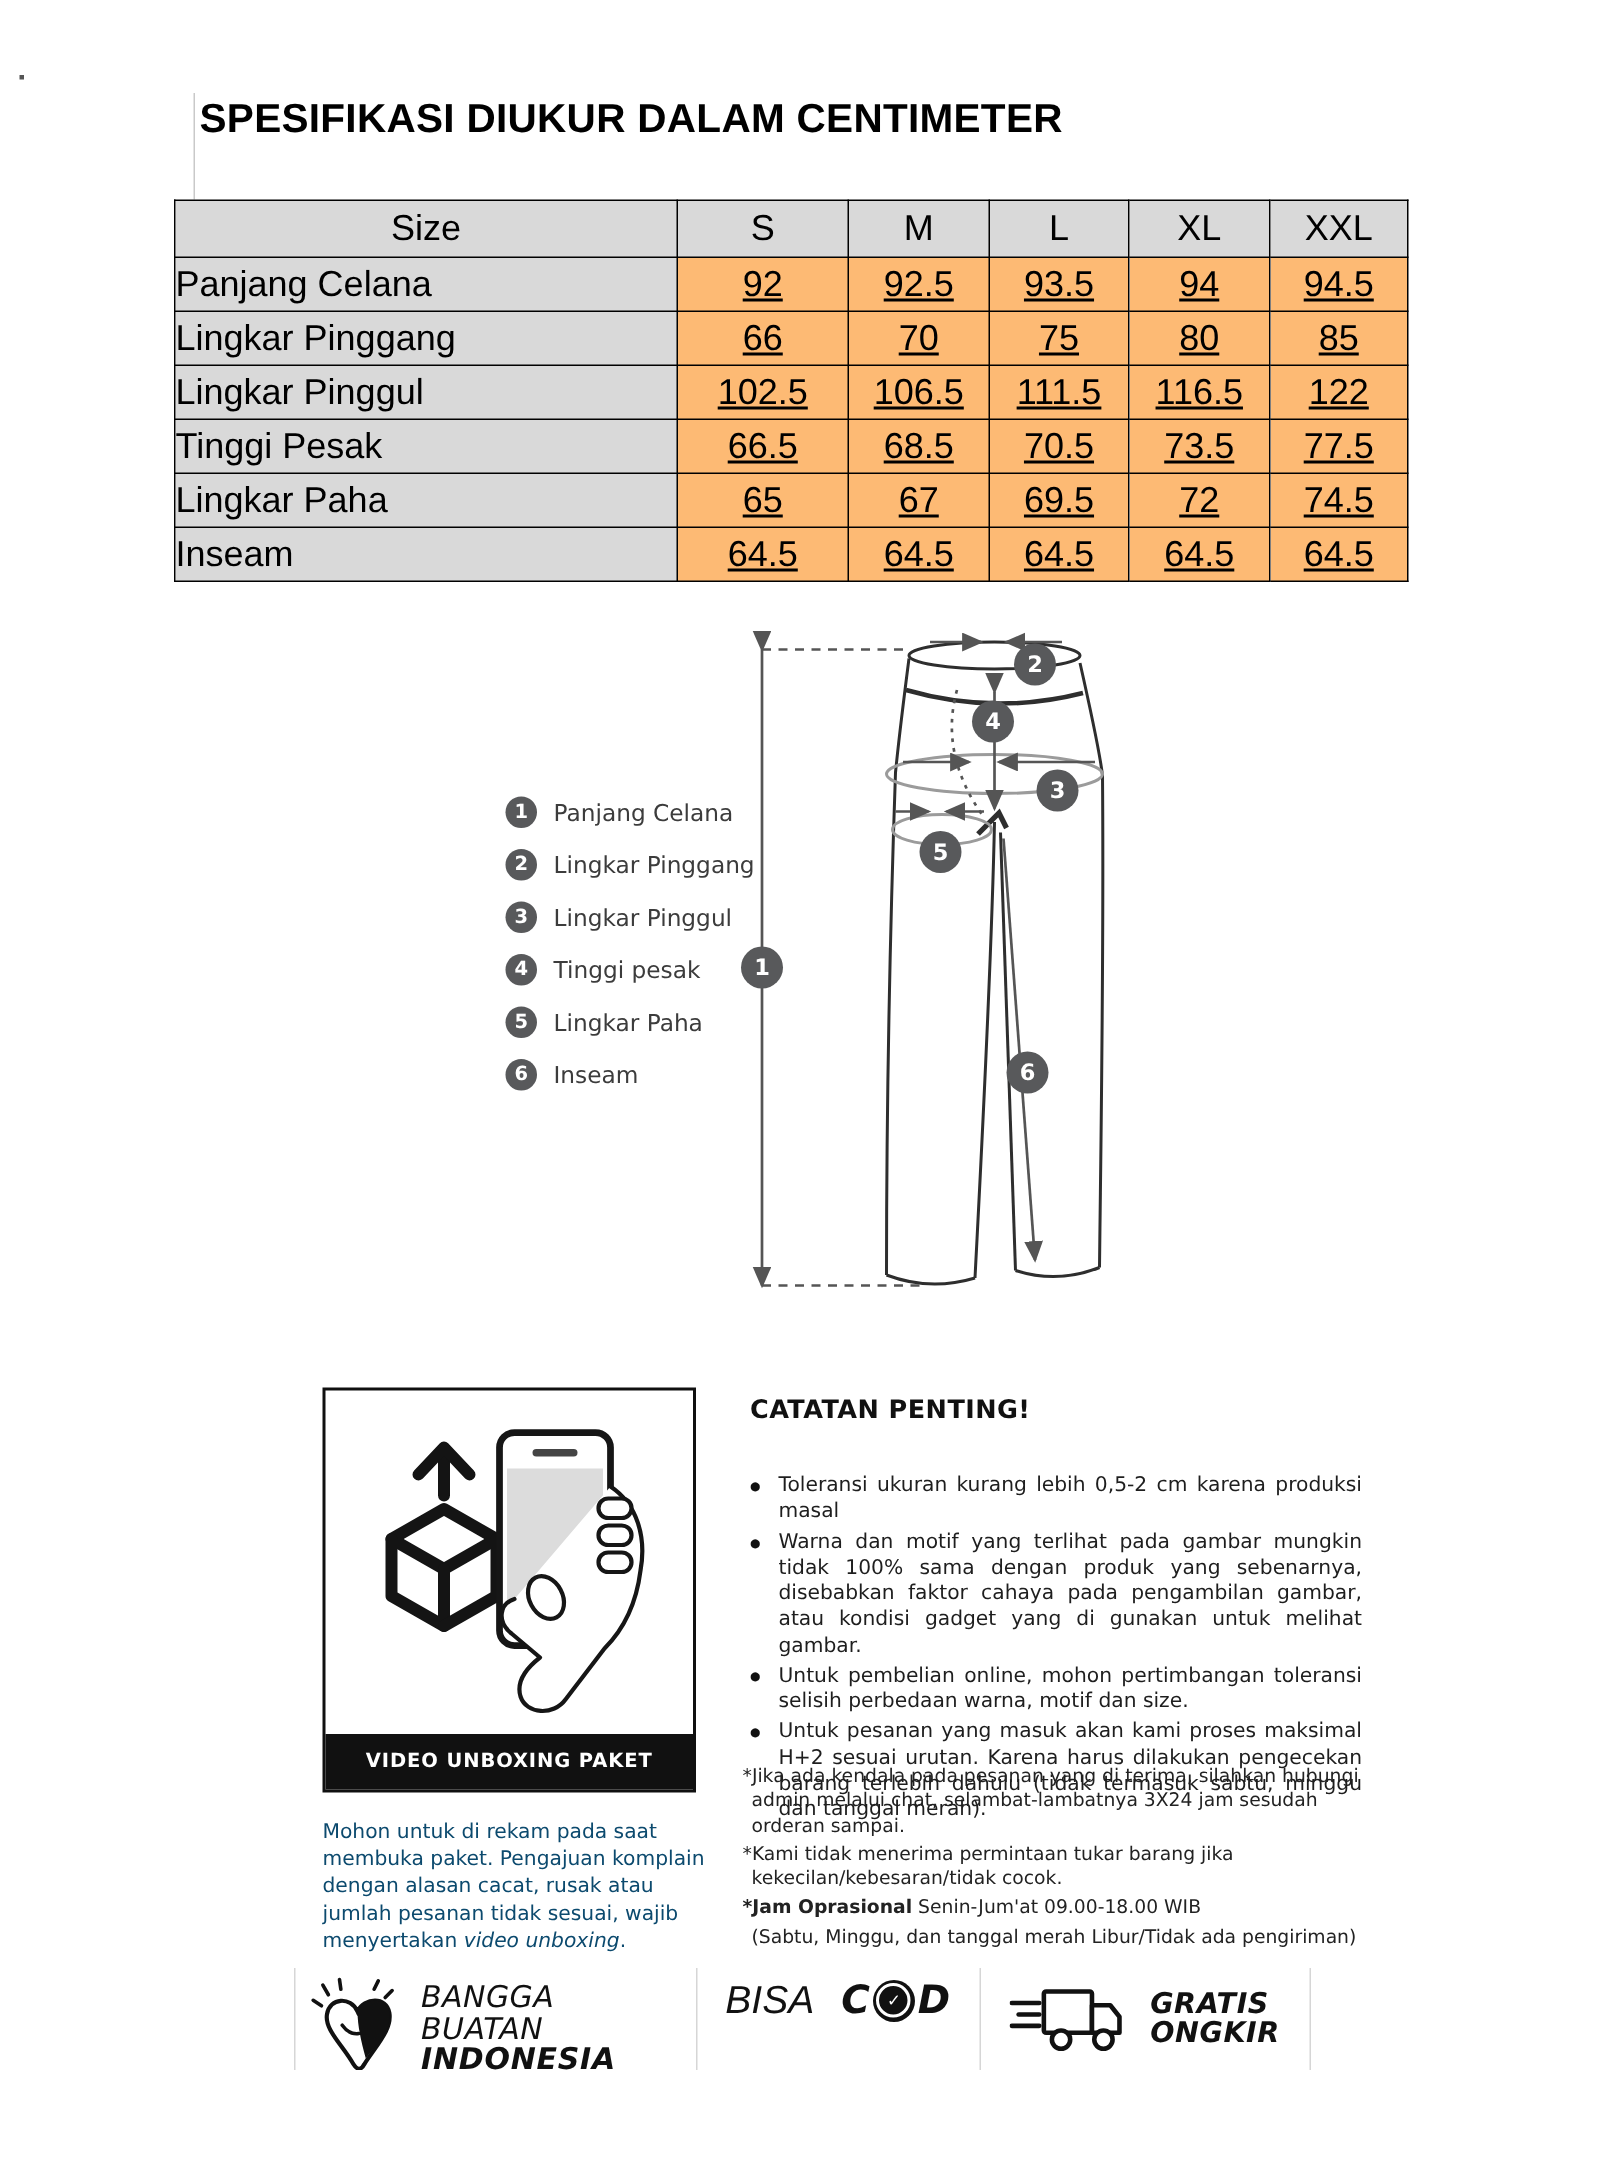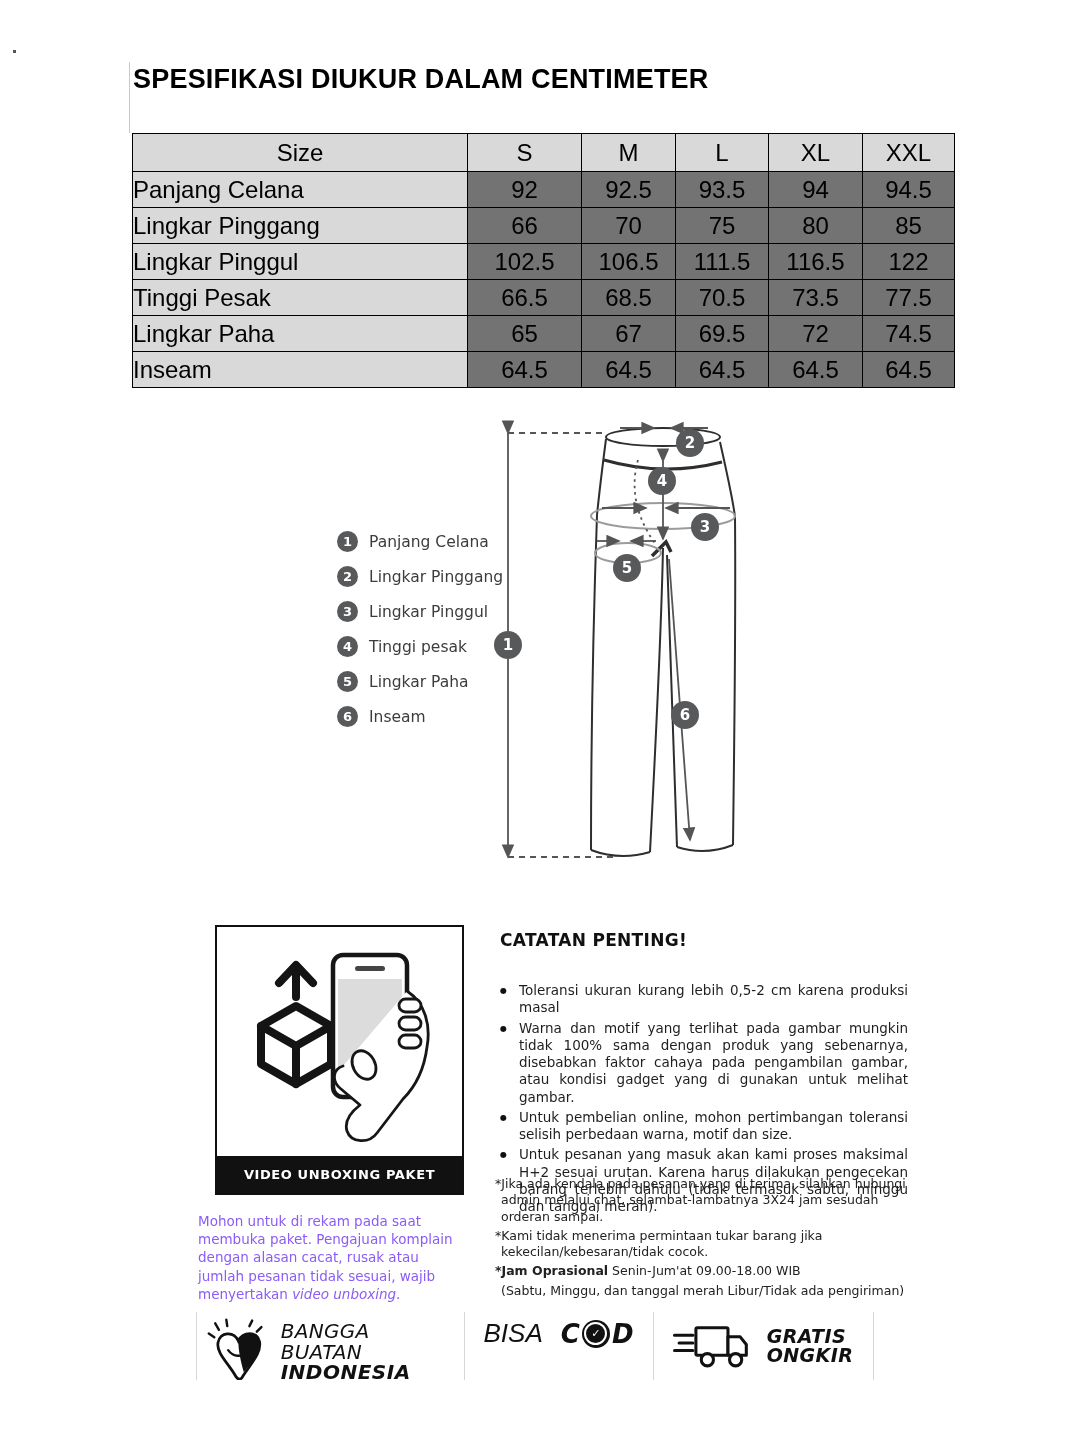--- a/index.html
+++ b/index.html
@@ -8,48 +8,48 @@
 
   
   .dot-artifact{position:absolute;left:13px;top:50px;width:3px;height:3px;background:#555;}
   .line-artifact{position:absolute;left:129px;top:62px;width:1px;height:71px;background:#c9c9c9;}
 
   
   .page-title{position:absolute;left:133px;top:64px;font-size:27px;font-weight:bold;
               letter-spacing:0.2px;color:#000;}
 
   
-  .size-table{position:absolute;left:132px;top:133px;border-collapse:collapse;table-layout:fixed;}
+  .size-table{position:absolute;left:116px;top:133px;border-collapse:collapse;table-layout:fixed;}
   .size-table td,.size-table th{border:1.5px solid #000;font-size:24px;font-weight:normal;
         height:35px;padding:0;overflow:hidden;white-space:nowrap;}
   .size-table th{height:37px;}
   .cell-label{background:#d9d9d9;text-align:left;padding-left:8px;}
   .cell-head{background:#d9d9d9;text-align:center;}
-  .cell-val{background:#737373;text-align:center;}
+  .cell-val{background:#fdba74;text-align:center;text-decoration:underline;}
 
   
   .legend{position:absolute;left:337px;top:531px;display:flex;flex-direction:column;gap:14px;}
   .legend-item{display:flex;align-items:center;gap:11px;}
   .legend-badge{width:21px;height:21px;border-radius:50%;background:#58595b;color:#fff;
         display:flex;align-items:center;justify-content:center;font-size:13px;font-weight:bold;
         font-family:"DejaVu Sans",sans-serif;flex:0 0 auto;}
   .legend-label{font-family:"DejaVu Sans",sans-serif;font-size:15.5px;color:#3c3c3c;}
 
   .pants-svg{position:absolute;left:480px;top:415px;}
 
   
   .video-box{position:absolute;left:215px;top:925px;width:245px;height:266px;
         border:2.5px solid #101010;background:#fff;}
   .video-banner{position:absolute;left:0;bottom:0;width:100%;height:37px;background:#111;
         color:#fff;display:flex;align-items:center;justify-content:center;
         font-family:"DejaVu Sans",sans-serif;font-size:13px;font-weight:bold;letter-spacing:0.6px;}
   .video-illustration{position:absolute;left:2px;top:2px;}
 
-  .box-note{position:absolute;left:198px;top:1212px;width:258px;
-        font-family:"DejaVu Sans",sans-serif;font-size:13.5px;line-height:1.35;color:#8b5cf6;}
+  .box-note{position:absolute;left:215px;top:1212px;width:258px;
+        font-family:"DejaVu Sans",sans-serif;font-size:13.5px;line-height:1.35;color:#0c4a6e;}
   .box-note em{font-style:italic;}
 
   
   .notes-heading{position:absolute;left:500px;top:930px;font-family:"DejaVu Sans",sans-serif;
         font-size:17px;font-weight:bold;letter-spacing:0.3px;color:#111;}
   .notes-list{position:absolute;left:500px;top:982px;width:408px;display:flex;
         flex-direction:column;gap:3px;}
   .note-item{display:flex;gap:12px;font-family:"DejaVu Sans",sans-serif;font-size:13.5px;
         line-height:1.28;color:#1e1e1e;text-align:justify;}
   .note-item::before{content:"●";font-size:8px;line-height:17px;flex:0 0 auto;color:#111;}

